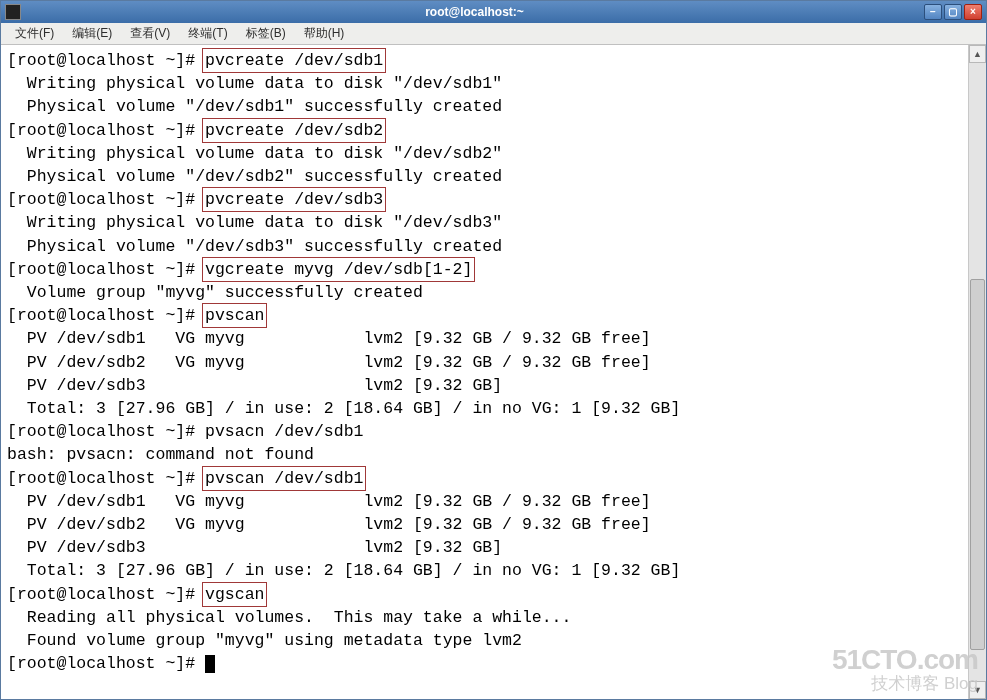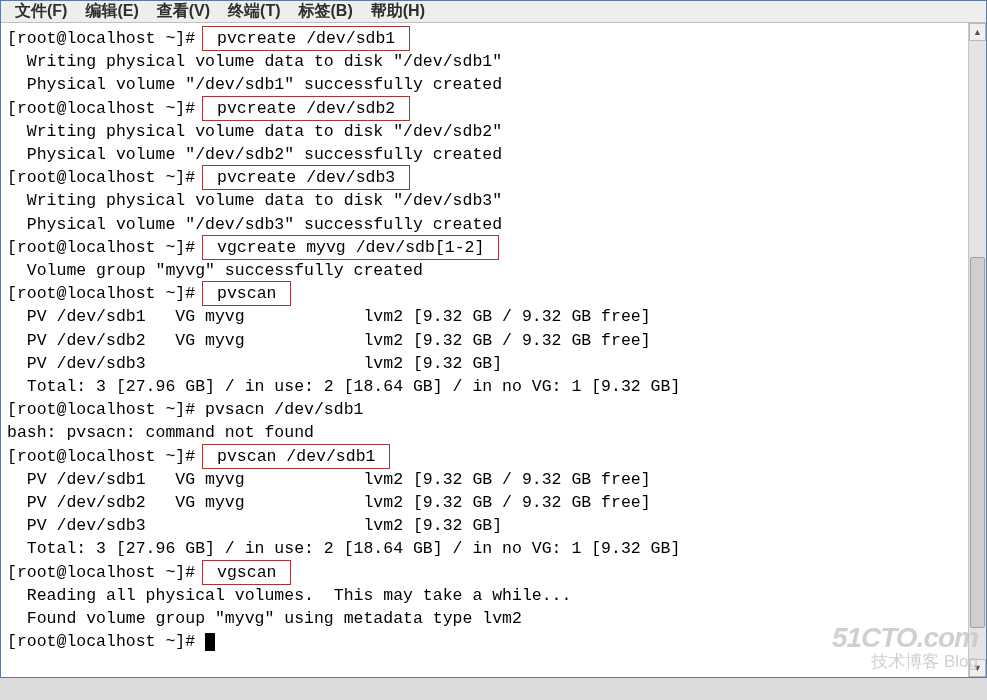--- a/index.html
+++ b/index.html
@@ -53,23 +53,22 @@
     background: #eeeeec;
     border-bottom: 1px solid #c0c0c0;
     display: flex;
     align-items: center;
     padding: 0 6px;
     gap: 2px;
   }
   .menubar .menu-item {
     padding: 2px 8px;
     cursor: pointer;
-    font-size: 16px;
+    font-size: 12px;
     color: #2e2e2e;
-    font-weight: bold;
   }
   .terminal-wrap {
     position: relative;
     background: #fff;
     width: 100%;
     height: 654px;
   }
   .terminal {
     font-family: "Courier New", monospace;
     font-size: 16.5px;
@@ -101,58 +100,66 @@
   .sb-track { flex:1; position:relative; }
   .sb-thumb {
     position:absolute; left:1px; right:1px;
     top: 35%; height: 60%;
     background: #cfcfcf;
     border:1px solid #a0a0a0;
     border-radius:2px;
   }
   .hl {
     border: 1px solid #a03838;
-    padding: 0 14px;
+    padding: 0 2px;
     margin: -1px -3px;
     display: inline-block;
   }
   .cursor-block {
     display:inline-block;
     width: 10px; height: 18px;
     background: #000;
     vertical-align: text-bottom;
   }
   .watermark {
     position:absolute;
     right: 8px; bottom: 4px;
     text-align: right;
     pointer-events:none;
   }
   .watermark .wm1 {
     font-family: Arial, sans-serif;
     font-size: 28px;
     font-weight: bold;
-    font-style: italic;
     color: #c8c8c8;
     letter-spacing: -1px;
     opacity:0.85;
   }
   .watermark .wm2 {
     font-family: sans-serif;
     font-size: 17px;
     color: #c8c8c8;
     opacity:0.85;
     margin-top:-4px;
   }
 </style>
 </head>
 <body>
 
 <div class="window">
 
+  <div class="titlebar">
+    <div class="app-icon"></div>
+    <div class="title-text">root@localhost:~</div>
+    <div class="win-btns">
+      <div class="win-btn">−</div>
+      <div class="win-btn">▢</div>
+      <div class="win-btn close">×</div>
+    </div>
+  </div>
 
   <div class="menubar">
     <div class="menu-item">文件(F)</div>
     <div class="menu-item">编辑(E)</div>
     <div class="menu-item">查看(V)</div>
     <div class="menu-item">终端(T)</div>
     <div class="menu-item">标签(B)</div>
     <div class="menu-item">帮助(H)</div>
   </div>
 

